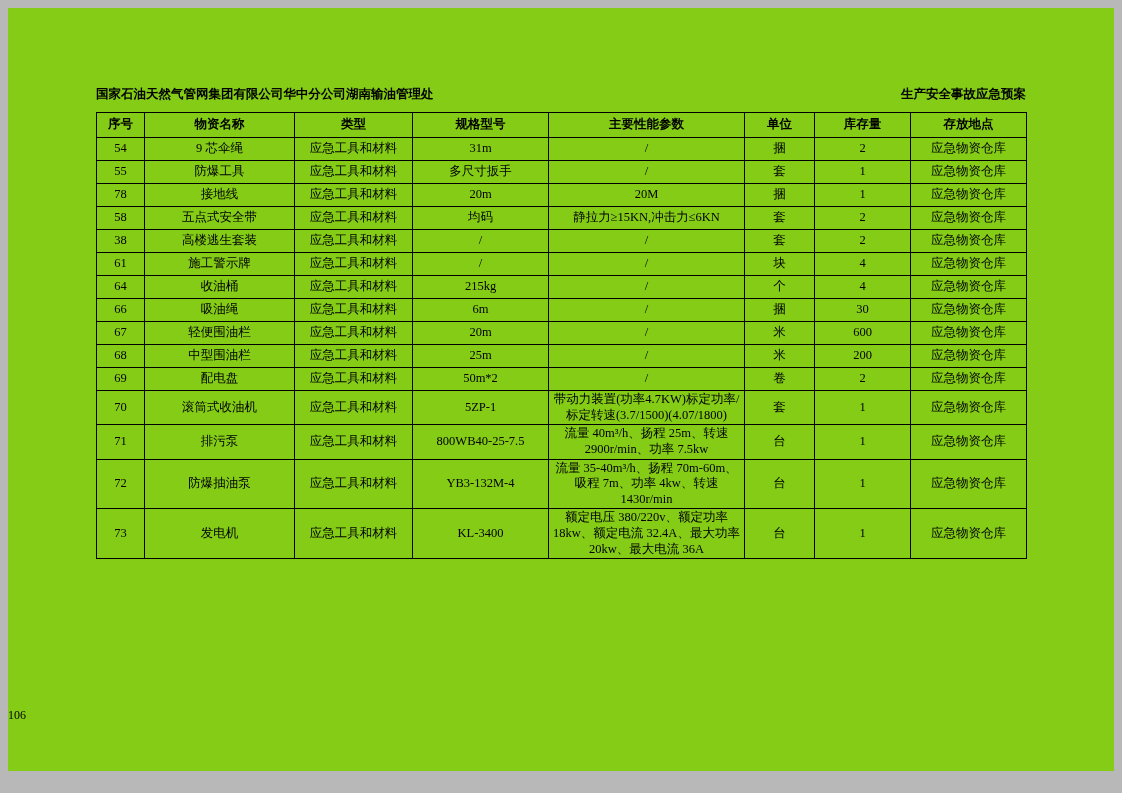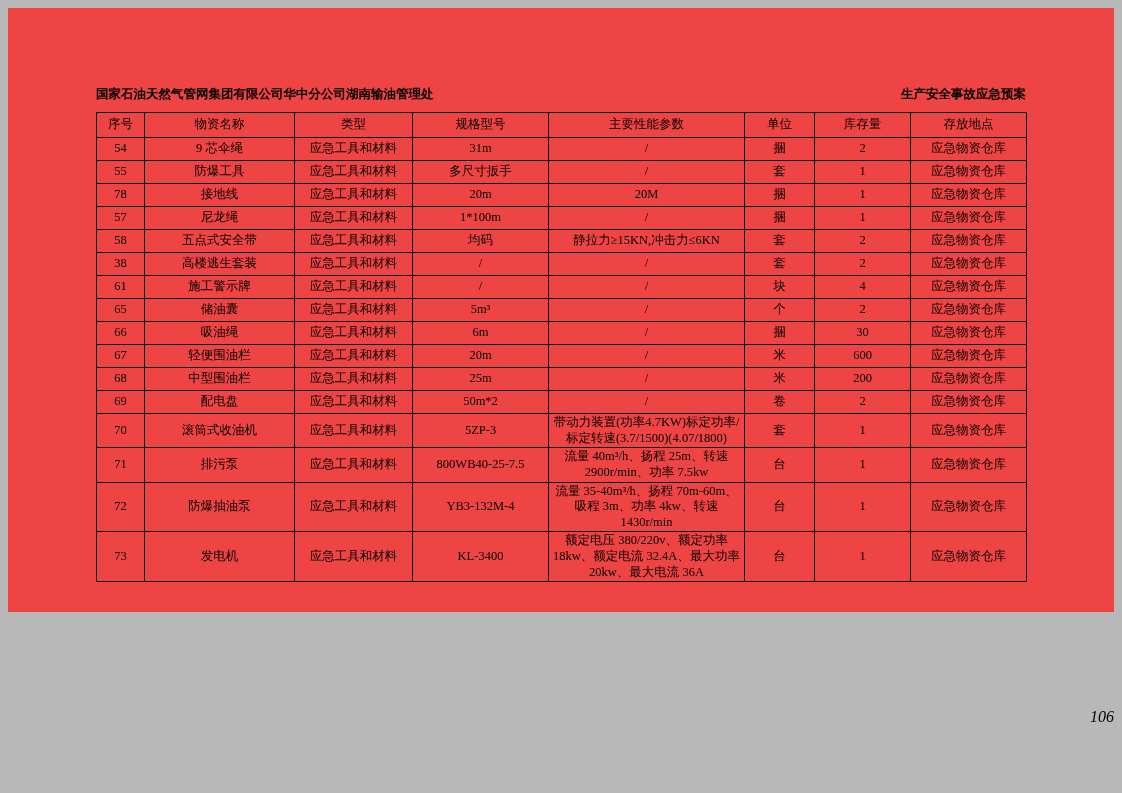--- a/index.html
+++ b/index.html
@@ -10,22 +10,22 @@
     width: 1122px;
     height: 793px;
     background: #b8b8b8;
     font-family: "Liberation Serif", serif;
   }
   .page {
     position: absolute;
     left: 8px;
     top: 8px;
     width: 1106px;
-    height: 604px;
-    background: #ef4444;
+    height: 763px;
+    background: #84cc16;
     box-sizing: border-box;
   }
   .header {
     position: absolute;
     left: 88px;
     top: 78px;
     width: 930px;
     display: flex;
     justify-content: space-between;
     font-size: 12.5px;
@@ -48,21 +48,21 @@
   }
   table.doc-table td, table.doc-table th {
     border: 1px solid #000;
     text-align: center;
     vertical-align: middle;
     padding: 1px 2px;
     line-height: 1.25;
     font-weight: normal;
   }
   table.doc-table thead td {
-    font-weight: normal;
+    font-weight: bold;
     height: 22px;
   }
   table.doc-table tbody td {
     height: 20px;
   }
   .c0 { width: 48px; }
   .c1 { width: 150px; }
   .c2 { width: 118px; }
   .c3 { width: 136px; }
   .c4 { width: 196px; }
@@ -70,25 +70,24 @@
   .c6 { width: 96px; }
   .c7 { width: 116px; }
   .multi {
     line-height: 1.3;
   }
   .page-number {
     position: absolute;
     left: 0;
     top: 700px;
     width: 1106px;
-    text-align: right;
-    font-size: 16px;
+    text-align: left;
+    font-size: 12px;
     font-family: "Liberation Serif", serif;
     color: #000;
-    font-style: italic;
   }
 </style>
 </head>
 <body>
 
 <div class="page">
 
   <div class="header">
     <div class="header-left">国家石油天然气管网集团有限公司华中分公司湖南输油管理处</div>
     <div class="header-right">生产安全事故应急预案</div>
@@ -142,30 +141,20 @@
           <td>78</td>
           <td>接地线</td>
           <td>应急工具和材料</td>
           <td>20m</td>
           <td>20M</td>
           <td>捆</td>
           <td>1</td>
           <td>应急物资仓库</td>
         </tr>
         <tr>
-          <td>57</td>
-          <td>尼龙绳</td>
-          <td>应急工具和材料</td>
-          <td>1*100m</td>
-          <td>/</td>
-          <td>捆</td>
-          <td>1</td>
-          <td>应急物资仓库</td>
-        </tr>
-        <tr>
           <td>58</td>
           <td>五点式安全带</td>
           <td>应急工具和材料</td>
           <td>均码</td>
           <td>静拉力≥15KN,冲击力≤6KN</td>
           <td>套</td>
           <td>2</td>
           <td>应急物资仓库</td>
         </tr>
         <tr>
@@ -182,27 +171,27 @@
           <td>61</td>
           <td>施工警示牌</td>
           <td>应急工具和材料</td>
           <td>/</td>
           <td>/</td>
           <td>块</td>
           <td>4</td>
           <td>应急物资仓库</td>
         </tr>
         <tr>
-          <td>65</td>
-          <td>储油囊</td>
-          <td>应急工具和材料</td>
-          <td>5m³</td>
+          <td>64</td>
+          <td>收油桶</td>
+          <td>应急工具和材料</td>
+          <td>215kg</td>
           <td>/</td>
           <td>个</td>
-          <td>2</td>
+          <td>4</td>
           <td>应急物资仓库</td>
         </tr>
         <tr>
           <td>66</td>
           <td>吸油绳</td>
           <td>应急工具和材料</td>
           <td>6m</td>
           <td>/</td>
           <td>捆</td>
           <td>30</td>
@@ -235,42 +224,42 @@
           <td>50m*2</td>
           <td>/</td>
           <td>卷</td>
           <td>2</td>
           <td>应急物资仓库</td>
         </tr>
         <tr>
           <td>70</td>
           <td>滚筒式收油机</td>
           <td>应急工具和材料</td>
-          <td>5ZP-3</td>
+          <td>5ZP-1</td>
           <td class="multi">带动力装置(功率4.7KW)标定功率/标定转速(3.7/1500)(4.07/1800)</td>
           <td>套</td>
           <td>1</td>
           <td>应急物资仓库</td>
         </tr>
         <tr>
           <td>71</td>
           <td>排污泵</td>
           <td>应急工具和材料</td>
           <td>800WB40-25-7.5</td>
           <td class="multi">流量 40m³/h、扬程 25m、转速 2900r/min、功率 7.5kw</td>
           <td>台</td>
           <td>1</td>
           <td>应急物资仓库</td>
         </tr>
         <tr>
           <td>72</td>
           <td>防爆抽油泵</td>
           <td>应急工具和材料</td>
           <td>YB3-132M-4</td>
-          <td class="multi">流量 35-40m³/h、扬程 70m-60m、吸程 3m、功率 4kw、转速 1430r/min</td>
+          <td class="multi">流量 35-40m³/h、扬程 70m-60m、吸程 7m、功率 4kw、转速 1430r/min</td>
           <td>台</td>
           <td>1</td>
           <td>应急物资仓库</td>
         </tr>
         <tr>
           <td>73</td>
           <td>发电机</td>
           <td>应急工具和材料</td>
           <td>KL-3400</td>
           <td class="multi">额定电压 380/220v、额定功率 18kw、额定电流 32.4A、最大功率 20kw、最大电流 36A</td>

